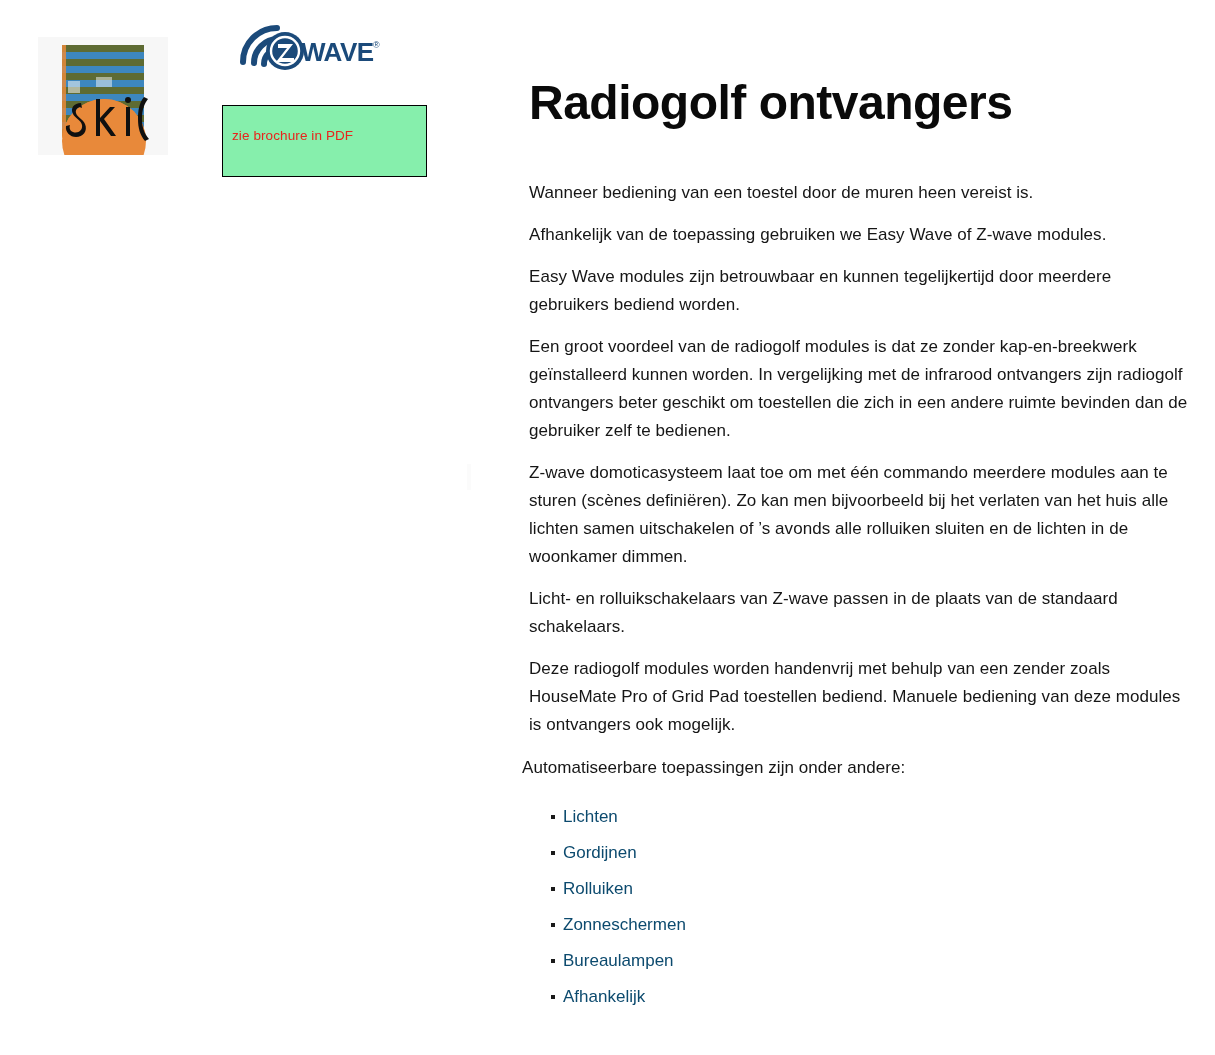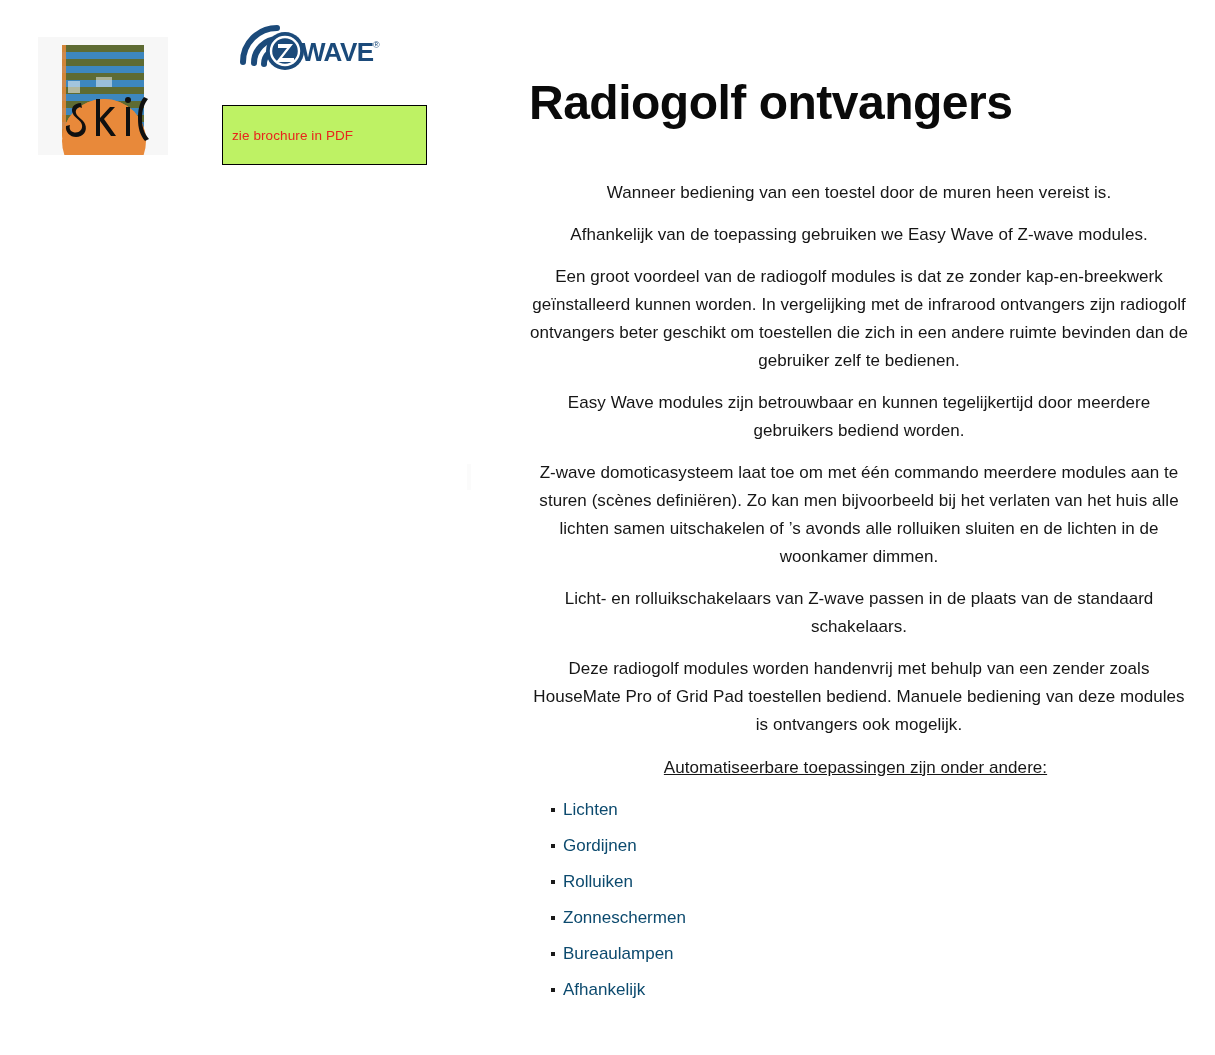--- a/index.html
+++ b/index.html
@@ -44,24 +44,24 @@
     width: 150px;
     height: 56px;
   }
   #brand-logo svg { display: block; }
 
   #brochure-box {
     position: absolute;
     left: 222px;
     top: 93px;
     width: 205px;
-    height: 60px;
+    height: 72px;
     border: 1px solid #000000;
     box-sizing: border-box;
-    background: #bef264;
+    background: #86efac;
   }
   #brochure-link {
     position: absolute;
     left: 9px;
     top: 22px;
     font-size: 13.5px;
     color: #e8241c;
     text-decoration: none;
     white-space: nowrap;
     letter-spacing: 0.1px;
@@ -105,29 +105,27 @@
     top: 163px;
     width: 660px;
   }
 
   .para {
     margin: 0 0 14px 0;
     font-size: 17px;
     line-height: 28px;
     color: #161616;
     letter-spacing: 0.05px;
-    text-align: center;
   }
   .para:last-of-type { margin-bottom: 0; }
 
   .para.lead-out {
     margin-left: -7px;
     margin-top: 15px;
-    margin-bottom: 17px;
-    text-decoration: underline;
+    margin-bottom: 24px;
   }
 
   #feature-list {
     margin: 16px 0 0 0;
     padding: 0;
     list-style: none;
   }
   #feature-list li {
     position: relative;
     font-size: 17px;
@@ -209,22 +207,22 @@
   <div id="gutter-artifact"></div>
 </div>
 
 <div id="content-column">
 
   <h1 id="page-title">Radiogolf ontvangers</h1>
 
   <div id="body-copy">
     <p class="para">Wanneer bediening van een toestel door de muren heen vereist is.</p>
     <p class="para">Afhankelijk van de toepassing gebruiken we Easy Wave of Z-wave modules.</p>
+    <p class="para">Easy Wave modules zijn betrouwbaar en kunnen tegelijkertijd door meerdere gebruikers bediend worden.</p>
     <p class="para">Een groot voordeel van de radiogolf modules is dat ze zonder kap-en-breekwerk geïnstalleerd kunnen worden. In vergelijking met de infrarood ontvangers zijn radiogolf ontvangers beter geschikt om toestellen die zich in een andere ruimte bevinden dan de gebruiker zelf te bedienen.</p>
-    <p class="para">Easy Wave modules zijn betrouwbaar en kunnen tegelijkertijd door meerdere gebruikers bediend worden.</p>
     <p class="para">Z-wave domoticasysteem laat toe om met één commando meerdere modules aan te sturen (scènes definiëren). Zo kan men bijvoorbeeld bij het verlaten van het huis alle lichten samen uitschakelen of ’s avonds alle rolluiken sluiten en de lichten in de woonkamer dimmen.</p>
     <p class="para">Licht- en rolluikschakelaars van Z-wave passen in de plaats van de standaard schakelaars.</p>
     <p class="para">Deze radiogolf modules worden handenvrij met behulp van een zender zoals HouseMate Pro of Grid Pad toestellen bediend. Manuele bediening van deze modules is ontvangers ook mogelijk.</p>
 
     <p class="para lead-out">Automatiseerbare toepassingen zijn onder andere:</p>
 
     <ul id="feature-list">
       <li>
         <span class="bullet-mark"></span>
         <span>Lichten</span>

